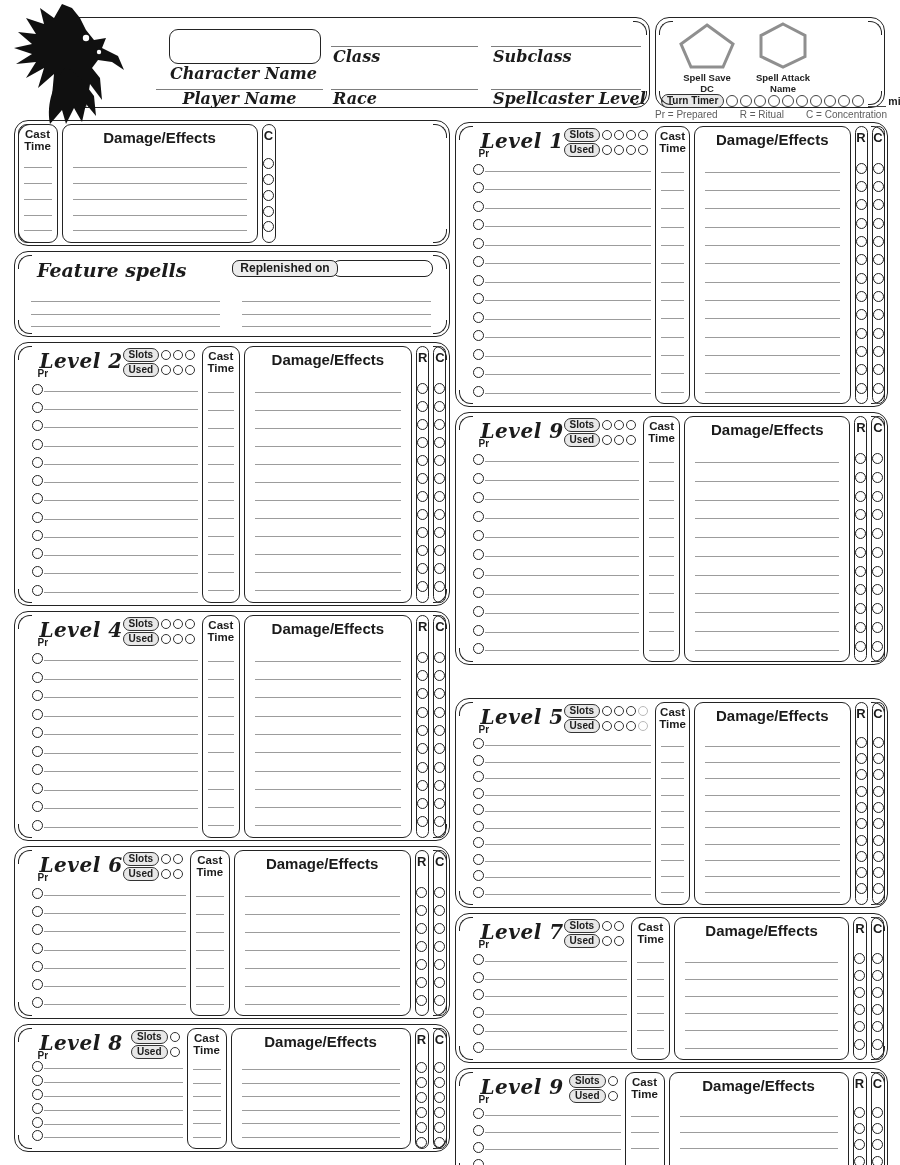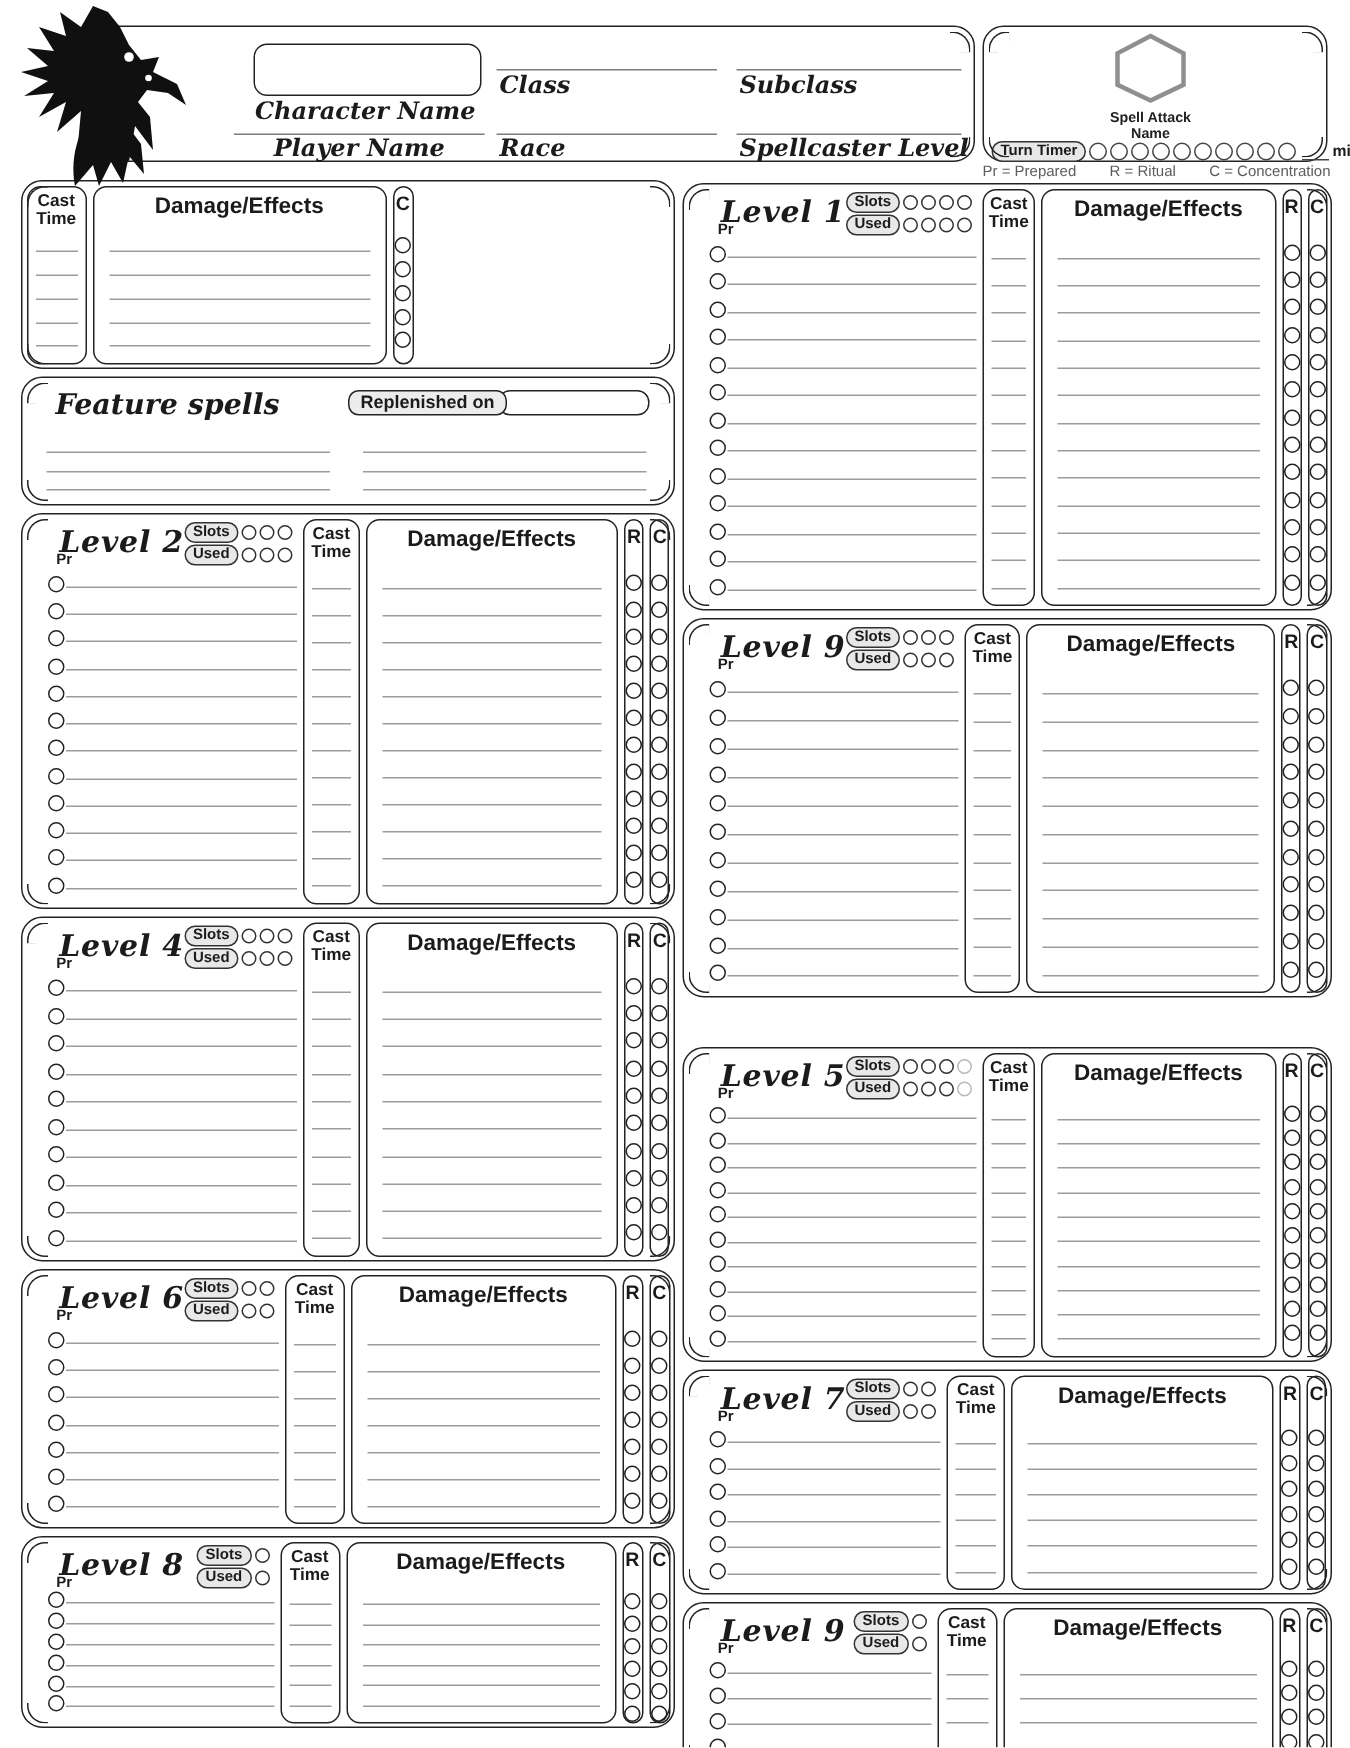--- a/index.html
+++ b/index.html
@@ -112,22 +112,31 @@
     <circle cx="84" cy="38" r="3.2" fill="#fff"></circle>
     <circle cx="97" cy="52" r="2.2" fill="#fff"></circle>
   </svg>
 
   <div id="header-right" class="frame">
     <div class="corner c-tl"></div>
     <div class="corner c-tr"></div>
     <div class="corner c-bl"></div>
     <div class="corner c-br"></div>
 
+    <div class="shape-wrap" style="left:22px;top:4px;width:58px;">
+      <svg width="58" height="47" viewBox="0 0 58 47">
+        <polygon points="29,3 55,22 45,45 13,45 3,22" fill="none" stroke="#8f8f8f" stroke-width="3"></polygon>
+      </svg>
+      <div class="shape-label">
+        <div>Spell Save</div>
+        <div>DC</div>
+      </div>
+    </div>
 
-    <div class="shape-wrap" style="left:80px;top:4px;width:62px;">
+    <div class="shape-wrap" style="left:96px;top:4px;width:62px;">
       <svg width="52" height="47" viewBox="0 0 52 47">
         <polygon points="26,2 48,13.5 48,34.5 26,45 4,34.5 4,13.5" fill="none" stroke="#8f8f8f" stroke-width="3"></polygon>
       </svg>
       <div class="shape-label">
         <div>Spell Attack</div>
         <div>Name</div>
       </div>
     </div>
 
 

